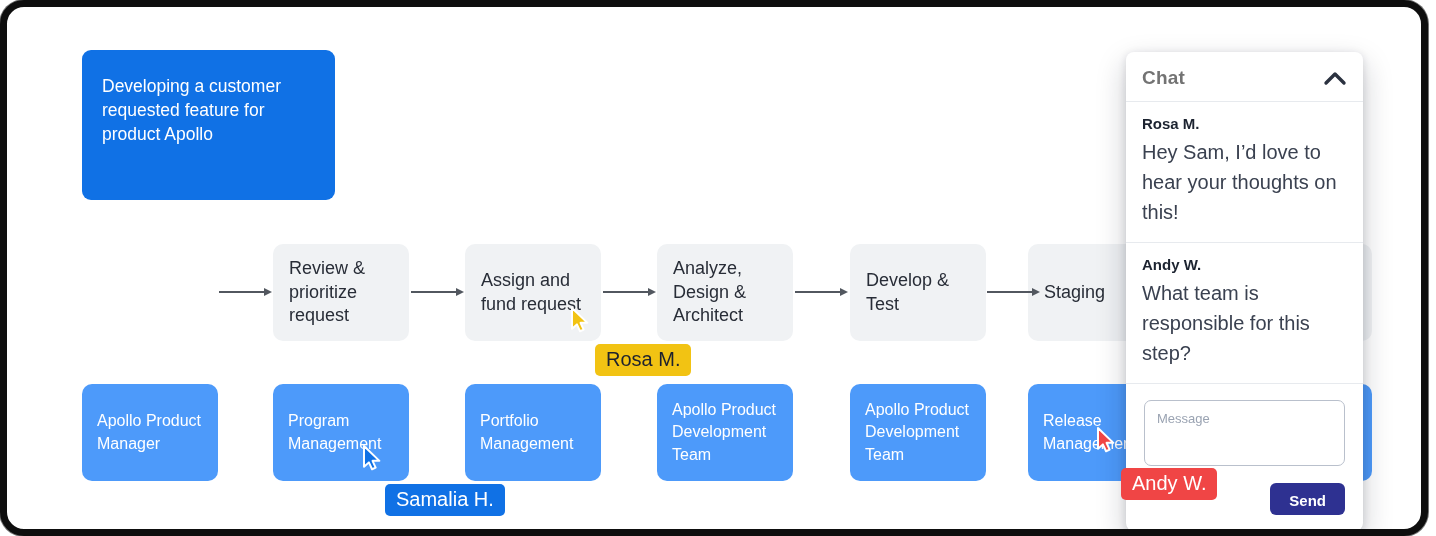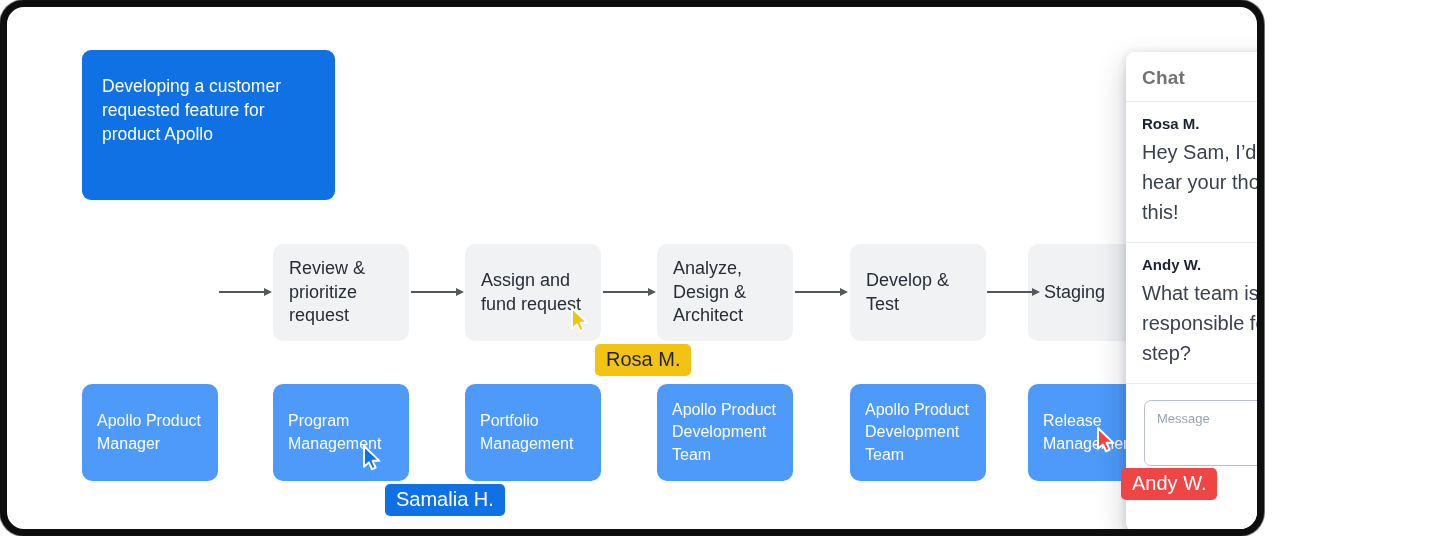--- a/index.html
+++ b/index.html
@@ -1,17 +1,17 @@
 <!DOCTYPE html>
 <html><head>
 <meta charset="utf-8">
 <style>
   html,body { margin:0; padding:0; background:#ffffff; font-family:"Liberation Sans", sans-serif; }
   .frame {
-    position:relative; width:1264px; height:536px; box-sizing:border-box;
+    position:relative; width:1428px; height:536px; box-sizing:border-box;
     background:#ffffff; border:7px solid #0e0e0e; border-radius:24px; overflow:hidden;
     box-shadow:0 0 0 1px rgba(0,0,0,.55);
   }
 
   
   .title-card {
     position:absolute; left:75px; top:43px; width:253px; height:150px;
     background:#1071e5; border-radius:9px; color:#ffffff;
     font-size:17.5px; line-height:1.38; padding:24px 20px; box-sizing:border-box;
   }

